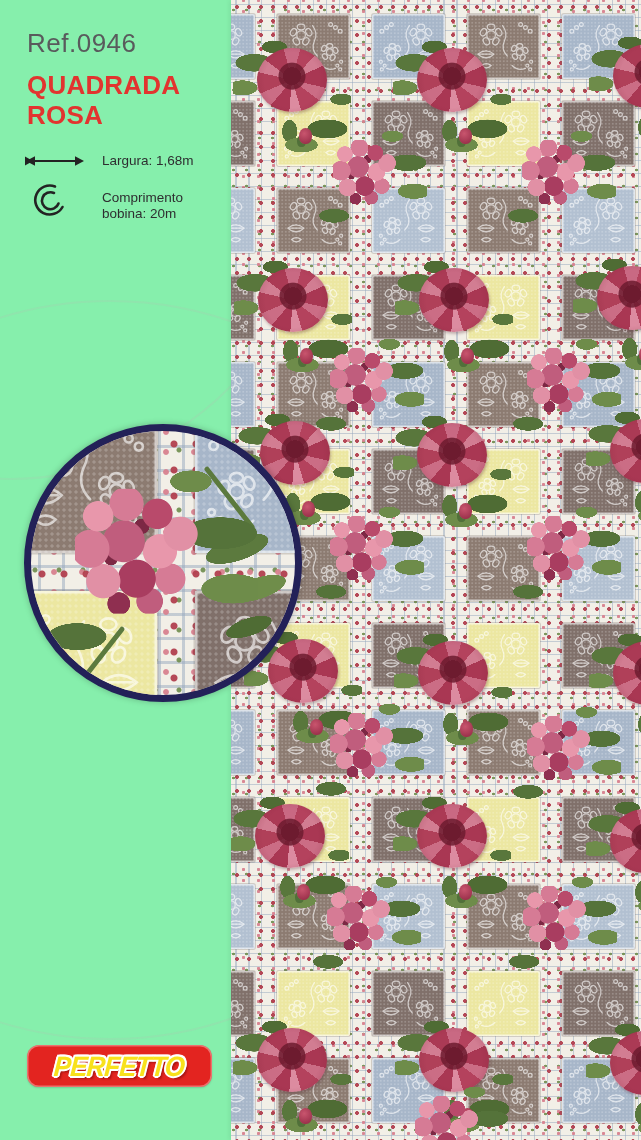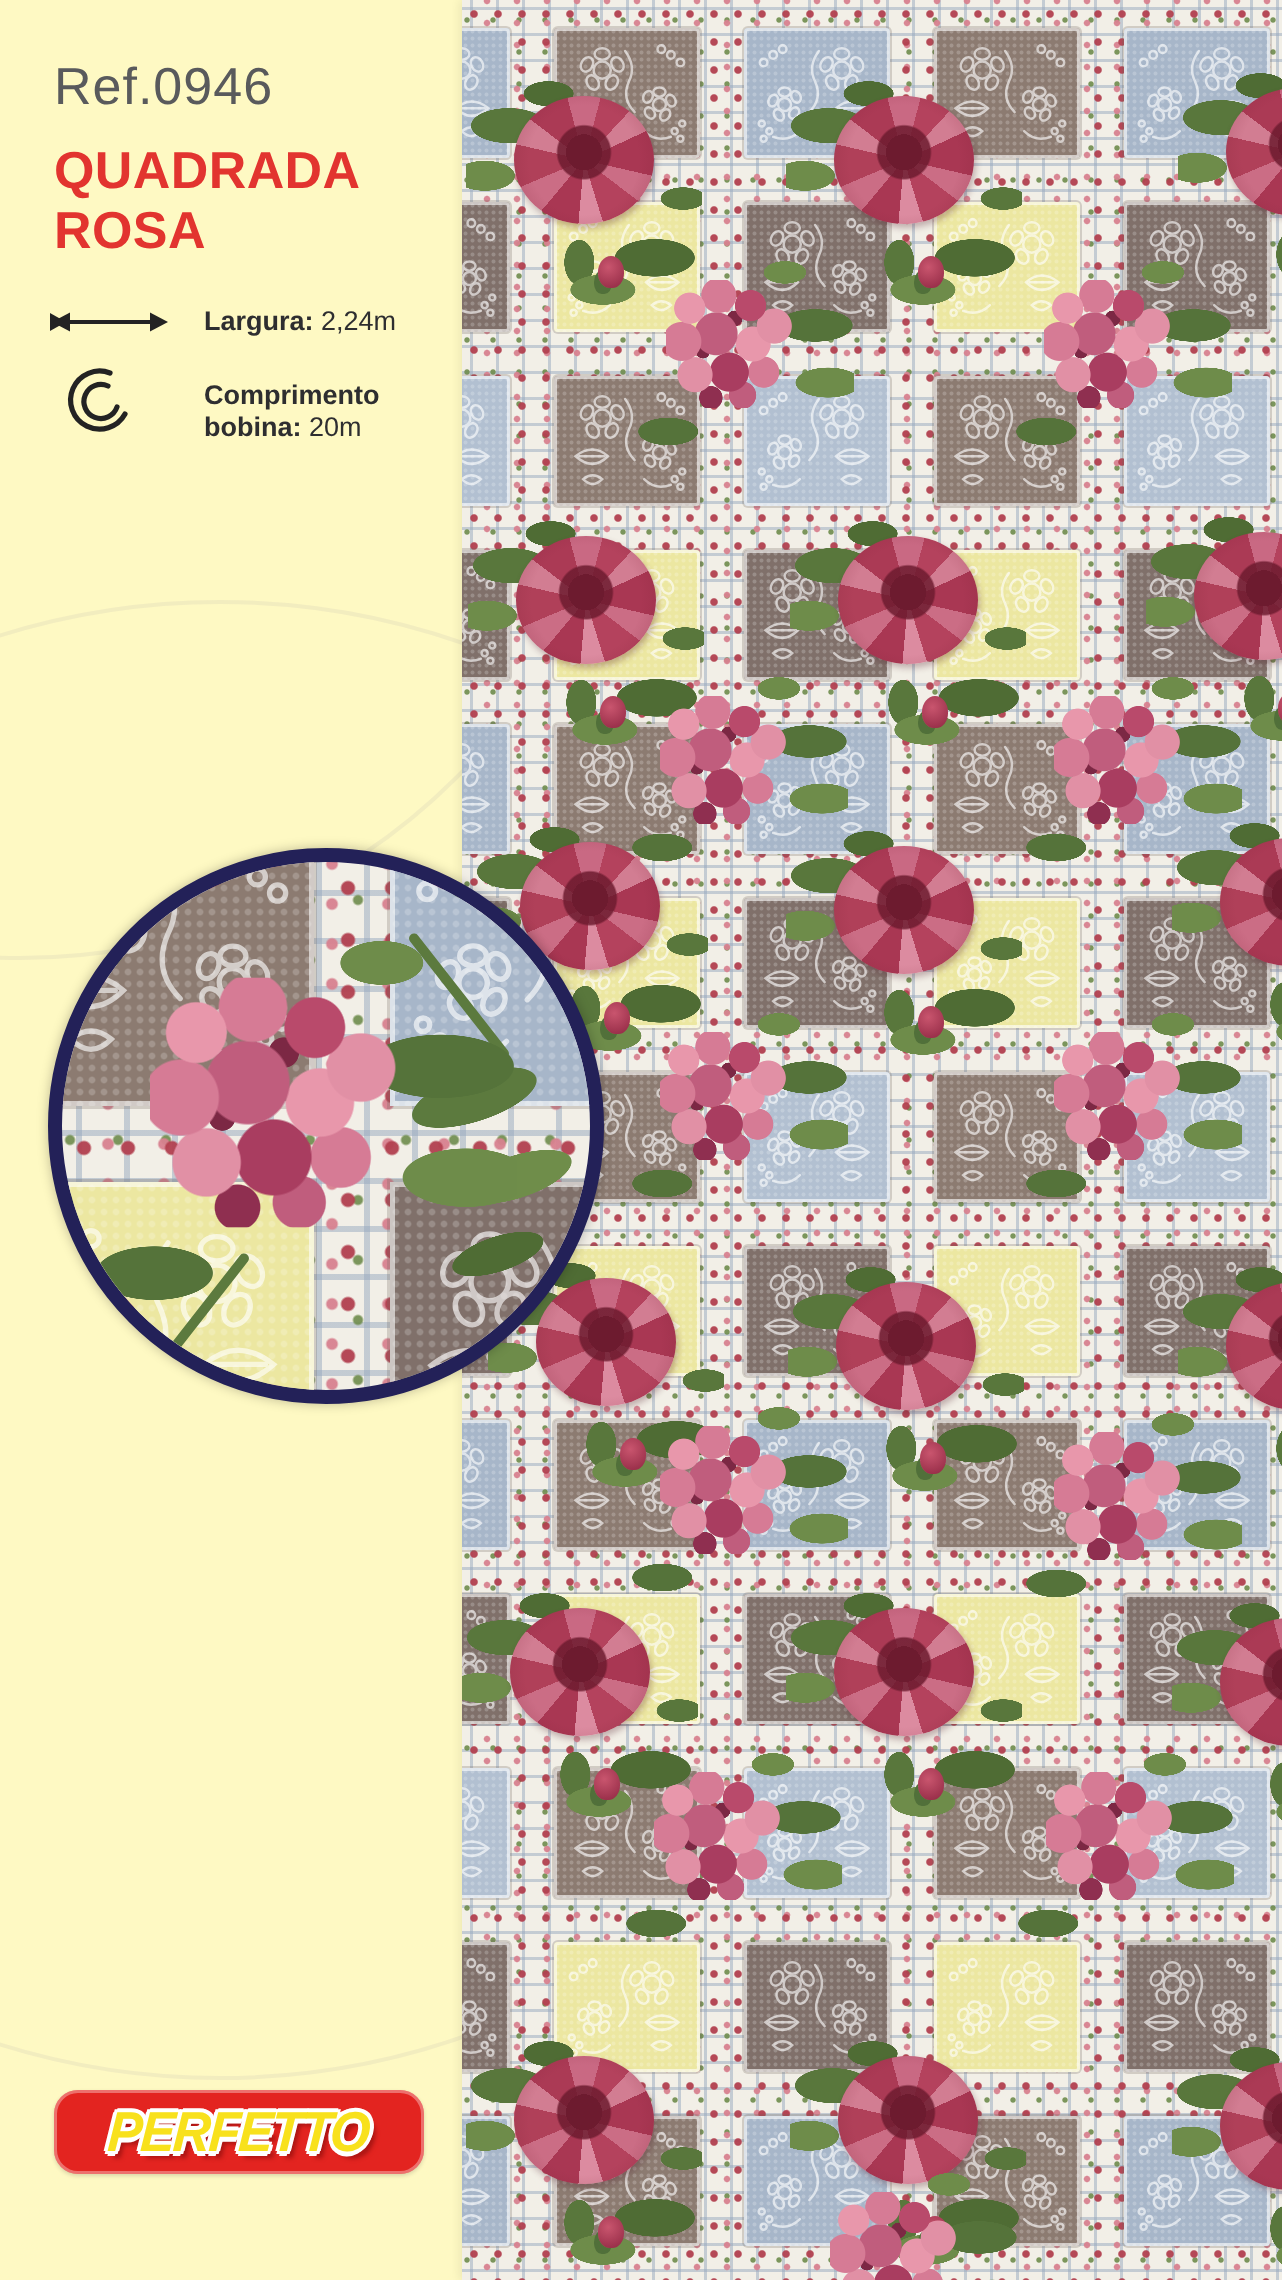--- a/index.html
+++ b/index.html
@@ -1,29 +1,29 @@
 <!DOCTYPE html>
 <html style="--title_red: #e2342f; --ref_gray: #595a5c; --logo_red: #e32420; --logo_yellow: #f8e11c; --detail_ring_navy: #232158; --blue: #a7b6c9; --blue_light: #b2c0d1; --brown: #8c7b71; --brown_dark: #80706a; --yellow: #ece7a1; --sash: #f2efe7;"><head>
 <meta charset="utf-8">
 <style>
   * { margin:0; padding:0; box-sizing:border-box; }
   html,body { width:641px; height:1140px; }
   body { font-family:"Liberation Sans", sans-serif; background:#fff; position:relative; overflow:hidden; }
-  .page { position:absolute; inset:0; background:#fef9c3; }
+  .page { position:absolute; inset:0; background:#86efac; }
 
   
   .bg-circle { position:absolute; border-radius:50%; border:2px solid rgba(190,185,180,.18); }
   .bg-circle.a { left:-300px; top:-140px; width:620px; height:620px; }
   .bg-circle.b { left:-260px; top:300px; width:740px; height:740px; }
 
   
   .ref { position:absolute; left:27px; top:28px; font-size:26px; font-weight:400; letter-spacing:.5px; color:var(--ref_gray); }
   .title { position:absolute; left:27px; top:70px; font-size:26px; font-weight:700; line-height:30px; color:var(--title_red); letter-spacing:.2px; }
   .spec-row { position:absolute; left:102px; font-size:13.5px; color:#2e2e30; line-height:16px; }
-  .spec-row b { font-weight:700; }
+  .spec-row b { font-weight:400; }
   .spec1 { top:153px; }
   .spec2 { top:190px; }
   .arrow-ic { position:absolute; left:25px; top:152px; }
   .roll-ic { position:absolute; left:31px; top:182px; }
 
   
   #fabric {
     position:absolute; left:231px; top:0; width:410px; height:1140px; overflow:hidden;
     background-color:var(--sash);
     background-image:
@@ -184,21 +184,21 @@
   </div>
 
   <svg class="arrow-ic" width="60" height="18" viewBox="0 0 60 18">
     <line x1="7" y1="9" x2="53" y2="9" stroke="#232323" stroke-width="2"></line>
     <path d="M8 9 L16 4.5 L16 13.5 Z" fill="#232323" transform="rotate(180 8 9) translate(-8 0) translate(8 0)"></path>
     <path d="M1 9 L10 4.2 L10 13.8 Z" fill="#232323"></path>
     <path d="M59 9 L50 4.2 L50 13.8 Z" fill="#232323"></path>
   </svg>
   <div class="spec-row spec1">
     <b>Largura:</b>
-    <span>2,24m</span>
+    <span>1,68m</span>
   </div>
 
   <svg class="roll-ic" width="36" height="38" viewBox="0 0 36 38">
     <path d="M24 4.5 A14.5 14.5 0 1 0 31.5 25" fill="none" stroke="#232323" stroke-width="2.6" stroke-linecap="round"></path>
     <path d="M23 11 A8.5 8.5 0 1 0 27.5 21.5" fill="none" stroke="#232323" stroke-width="2.6" stroke-linecap="round"></path>
   </svg>
   <div class="spec-row spec2">
     <div><b>Comprimento</b></div>
     <div>
       <b>bobina:</b>

